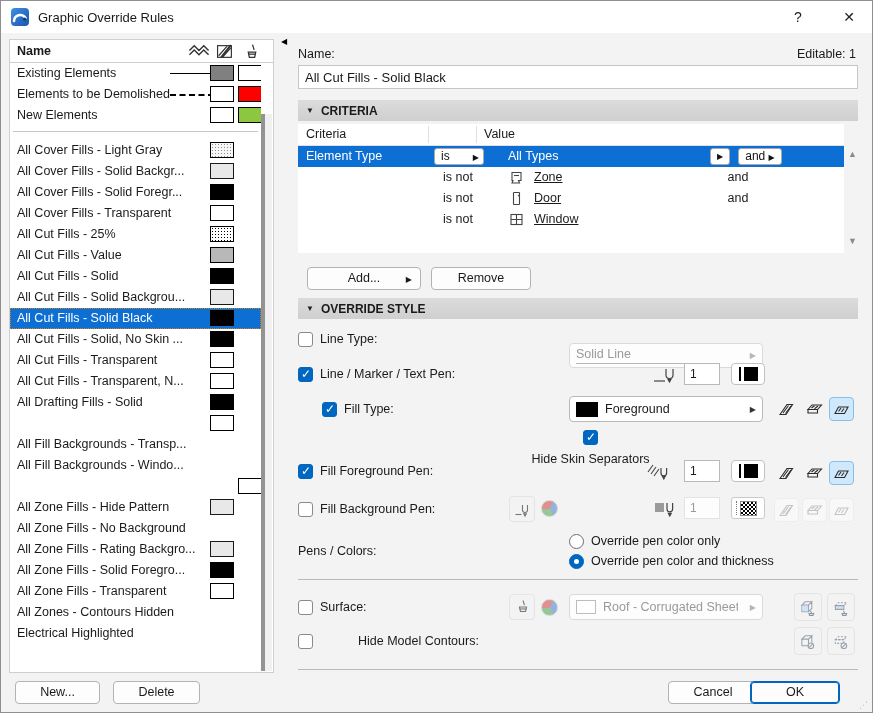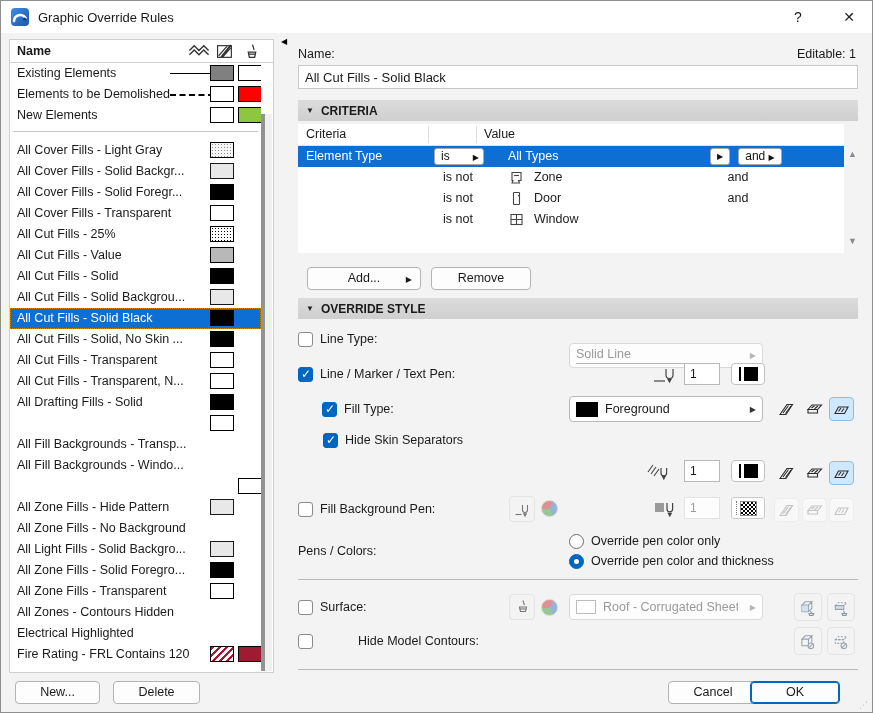--- a/index.html
+++ b/index.html
@@ -66,21 +66,21 @@
   .chead .c1{position:absolute;left:8px;top:3px;}
   .chead .c2{position:absolute;left:186px;top:3px;}
   .cdiv{position:absolute;top:2px;bottom:2px;width:1px;background:#e0e0e0;}
   .crow{position:absolute;left:0;right:0;height:21px;}
   .crow.sel{background:var(--sel-blue);color:#fff;}
   .crit-name{position:absolute;left:8px;top:3px;}
   .opbtn{position:absolute;left:136px;top:2px;width:50px;height:17px;background:#fff;border:1px solid #a9a9a9;border-radius:3px;color:#111;font-size:12px;line-height:15px;padding-left:6px;}
   .opbtn .arr{position:absolute;right:4px;top:1px;font-size:8px;}
   .optext{position:absolute;left:130px;width:60px;top:3px;text-align:center;}
   .valtext{position:absolute;left:210px;top:3px;}
-  .valtext2{position:absolute;left:236px;top:3px;}
+  .valtext2{position:absolute;left:236px;top:3px;text-decoration:underline;}
   .vicon{position:absolute;left:210px;top:2px;width:17px;height:17px;}
   .vicon svg{width:100%;height:100%;}
   .sqbtn{position:absolute;top:2px;height:17px;background:#fff;border:1px solid #a9a9a9;border-radius:3px;color:#111;text-align:center;}
   .andtext{position:absolute;left:420px;width:40px;top:3px;text-align:center;}
   .cscroll{position:absolute;left:845px;top:123px;width:14px;height:129px;color:#8a8a8a;font-size:9px;text-align:center;}
   .cscroll .up{position:absolute;top:25px;left:2px;}
   .cscroll .dn{position:absolute;top:112px;left:2px;}
 
   
   .orow{position:absolute;left:297px;width:560px;}
@@ -260,41 +260,36 @@
             <span class="sw surfcol sw-white"></span>
           </div>
           <div class="lrow">
             <span class="llabel">All Zone Fills - Hide Pattern</span>
             <span class="sw fillcol sw-lightgray"></span>
           </div>
           <div class="lrow">
             <span class="llabel">All Zone Fills - No Background</span>
           </div>
           <div class="lrow">
-            <span class="llabel">All Light Fills - Solid Backgro...</span>
+            <span class="llabel">All Zone Fills - Rating Backgro...</span>
             <span class="sw fillcol sw-lightgray"></span>
           </div>
           <div class="lrow">
             <span class="llabel">All Zone Fills - Solid Foregro...</span>
             <span class="sw fillcol sw-black"></span>
           </div>
           <div class="lrow">
             <span class="llabel">All Zone Fills - Transparent</span>
             <span class="sw fillcol sw-white"></span>
           </div>
           <div class="lrow">
             <span class="llabel">All Zones - Contours Hidden</span>
           </div>
           <div class="lrow">
             <span class="llabel">Electrical Highlighted</span>
-          </div>
-          <div class="lrow">
-            <span class="llabel">Fire Rating - FRL Contains 120</span>
-            <span class="sw fillcol sw-hatch-red"></span>
-            <span class="sw surfcol sw-darkred"></span>
           </div>
         </div>
     </div>
     <div class="lscroll">
       <div class="lthumb"></div>
     </div>
   </div>
 
   <div class="btn" style="left:14px;top:680px;width:85px;">New...</div>
   <div class="btn" style="left:112px;top:680px;width:87px;">Delete</div>
@@ -445,27 +440,31 @@
       <svg viewBox="0 0 17 15">
           <g fill="none" stroke="#2a2a2a" stroke-width="1.1">
             <path d="M2 11.5 L5.5 5 h9.5 L11.5 11.5 z"></path>
             <path d="M5.5 9.5 L8 6 M8.5 10 L11 6.5"></path>
           </g>
         </svg>
     </span>
   </div>
 
   <div class="orow" style="top:429px;height:20px;">
-    <div class="chkline" style="padding-left:25px;height:20px;">
+    <div class="chkline" style="padding-left:25px;height:20px;flex-direction:column;">
       <span class="chk on"></span>
       <span>Hide Skin Separators</span>
     </div>
   </div>
 
   <div class="orow" style="top:459px;height:26px;">
+    <div class="chkline">
+      <span class="chk on"></span>
+      <span>Fill Foreground Pen:</span>
+    </div>
     <span class="rowicon" style="left:348px;top:2px;">
       <svg viewBox="0 0 28 20">
           <g fill="none" stroke="#444" stroke-width="1.1">
             <path d="M2 10 L7 3 M5 12 L10 5 M8 14 L13 7"></path>
             <path d="M15 6 v5 a2.8 2.8 0 0 0 5.6 0 v-5" stroke-width="1.2"></path>
             <path d="M17.8 17 l-1.4-2.6 h2.8 z" fill="#444"></path>
           </g>
         </svg>
     </span>
     <input class="peninput" style="top: 0px;" value="1">

